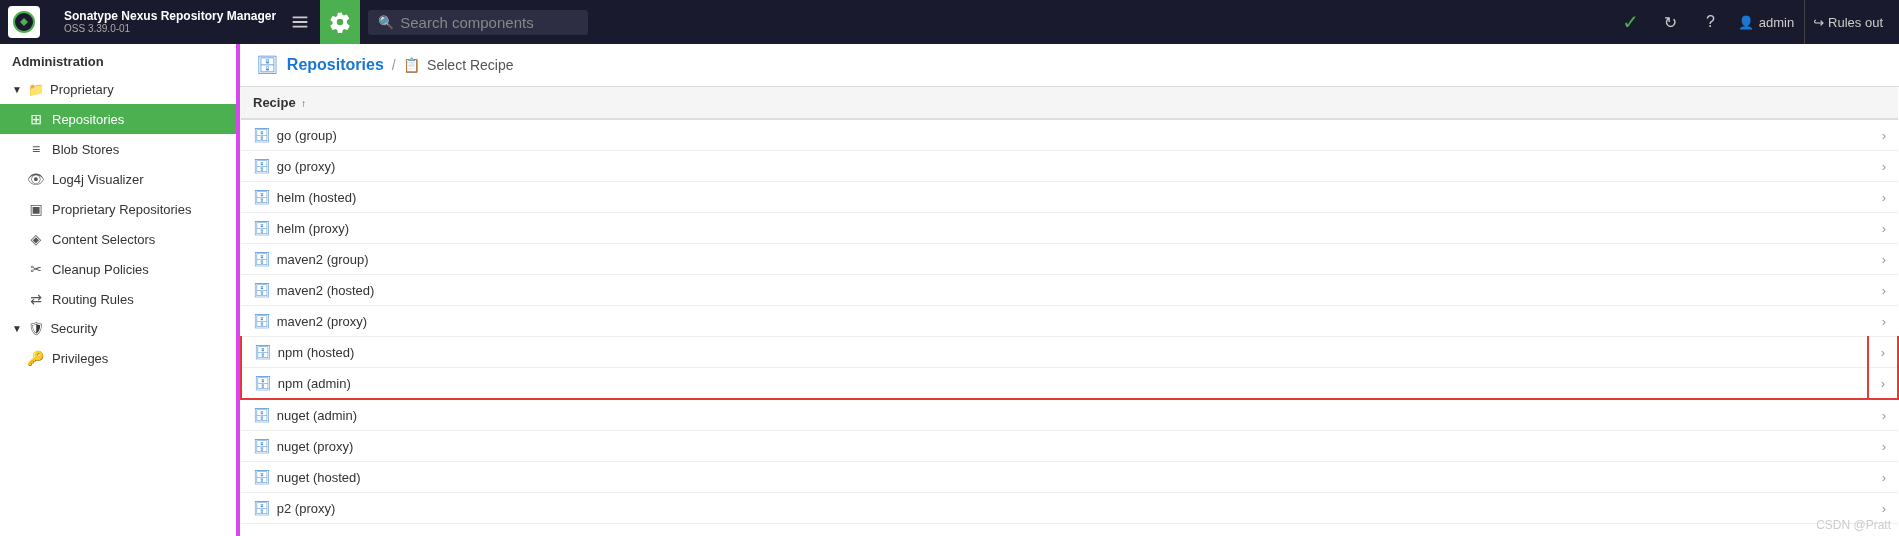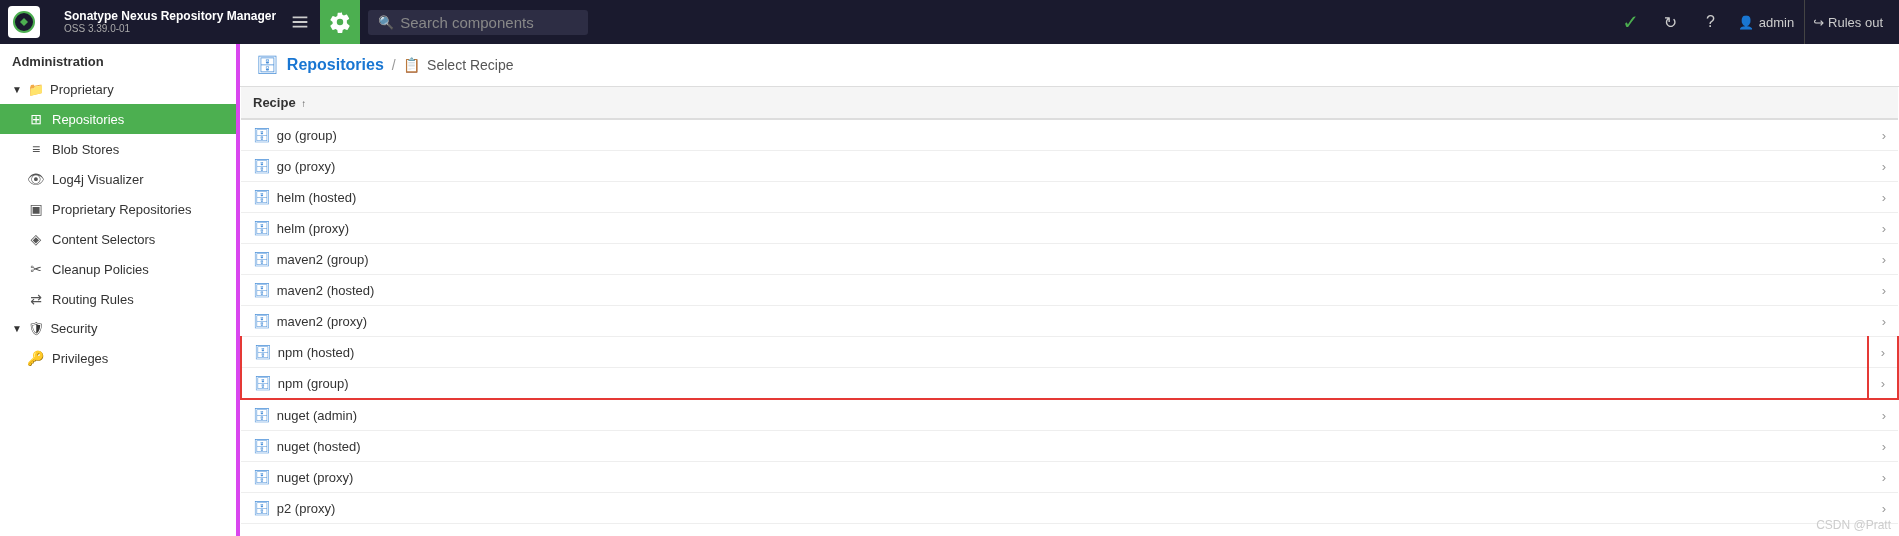--- a/index.html
+++ b/index.html
@@ -374,33 +374,33 @@
             </tr>
             <tr>
               <td><span style="color:#4a90d9;margin-right:6px;font-size:14px;">🗄</span><span>maven2 (proxy)</span></td>
               <td class="col-arrow"><span style="color:#999;">›</span></td>
             </tr>
             <tr class="npm-hosted">
               <td><span style="color:#4a90d9;margin-right:6px;font-size:14px;">🗄</span><span>npm (hosted)</span></td>
               <td class="col-arrow"><span style="color:#999;">›</span></td>
             </tr>
             <tr class="npm-proxy">
-              <td><span style="color:#4a90d9;margin-right:6px;font-size:14px;">🗄</span><span>npm (group)</span></td>
+              <td><span style="color:#4a90d9;margin-right:6px;font-size:14px;">🗄</span><span>npm (admin)</span></td>
               <td class="col-arrow"><span style="color:#999;">›</span></td>
             </tr>
             <tr>
               <td><span style="color:#4a90d9;margin-right:6px;font-size:14px;">🗄</span><span>nuget (admin)</span></td>
               <td class="col-arrow"><span style="color:#999;">›</span></td>
             </tr>
             <tr>
+              <td><span style="color:#4a90d9;margin-right:6px;font-size:14px;">🗄</span><span>nuget (proxy)</span></td>
+              <td class="col-arrow"><span style="color:#999;">›</span></td>
+            </tr>
+            <tr>
               <td><span style="color:#4a90d9;margin-right:6px;font-size:14px;">🗄</span><span>nuget (hosted)</span></td>
-              <td class="col-arrow"><span style="color:#999;">›</span></td>
-            </tr>
-            <tr>
-              <td><span style="color:#4a90d9;margin-right:6px;font-size:14px;">🗄</span><span>nuget (proxy)</span></td>
               <td class="col-arrow"><span style="color:#999;">›</span></td>
             </tr>
             <tr>
               <td><span style="color:#4a90d9;margin-right:6px;font-size:14px;">🗄</span><span>p2 (proxy)</span></td>
               <td class="col-arrow"><span style="color:#999;">›</span></td>
             </tr>
           </tbody>
       </table>
     </div>
   </main>

